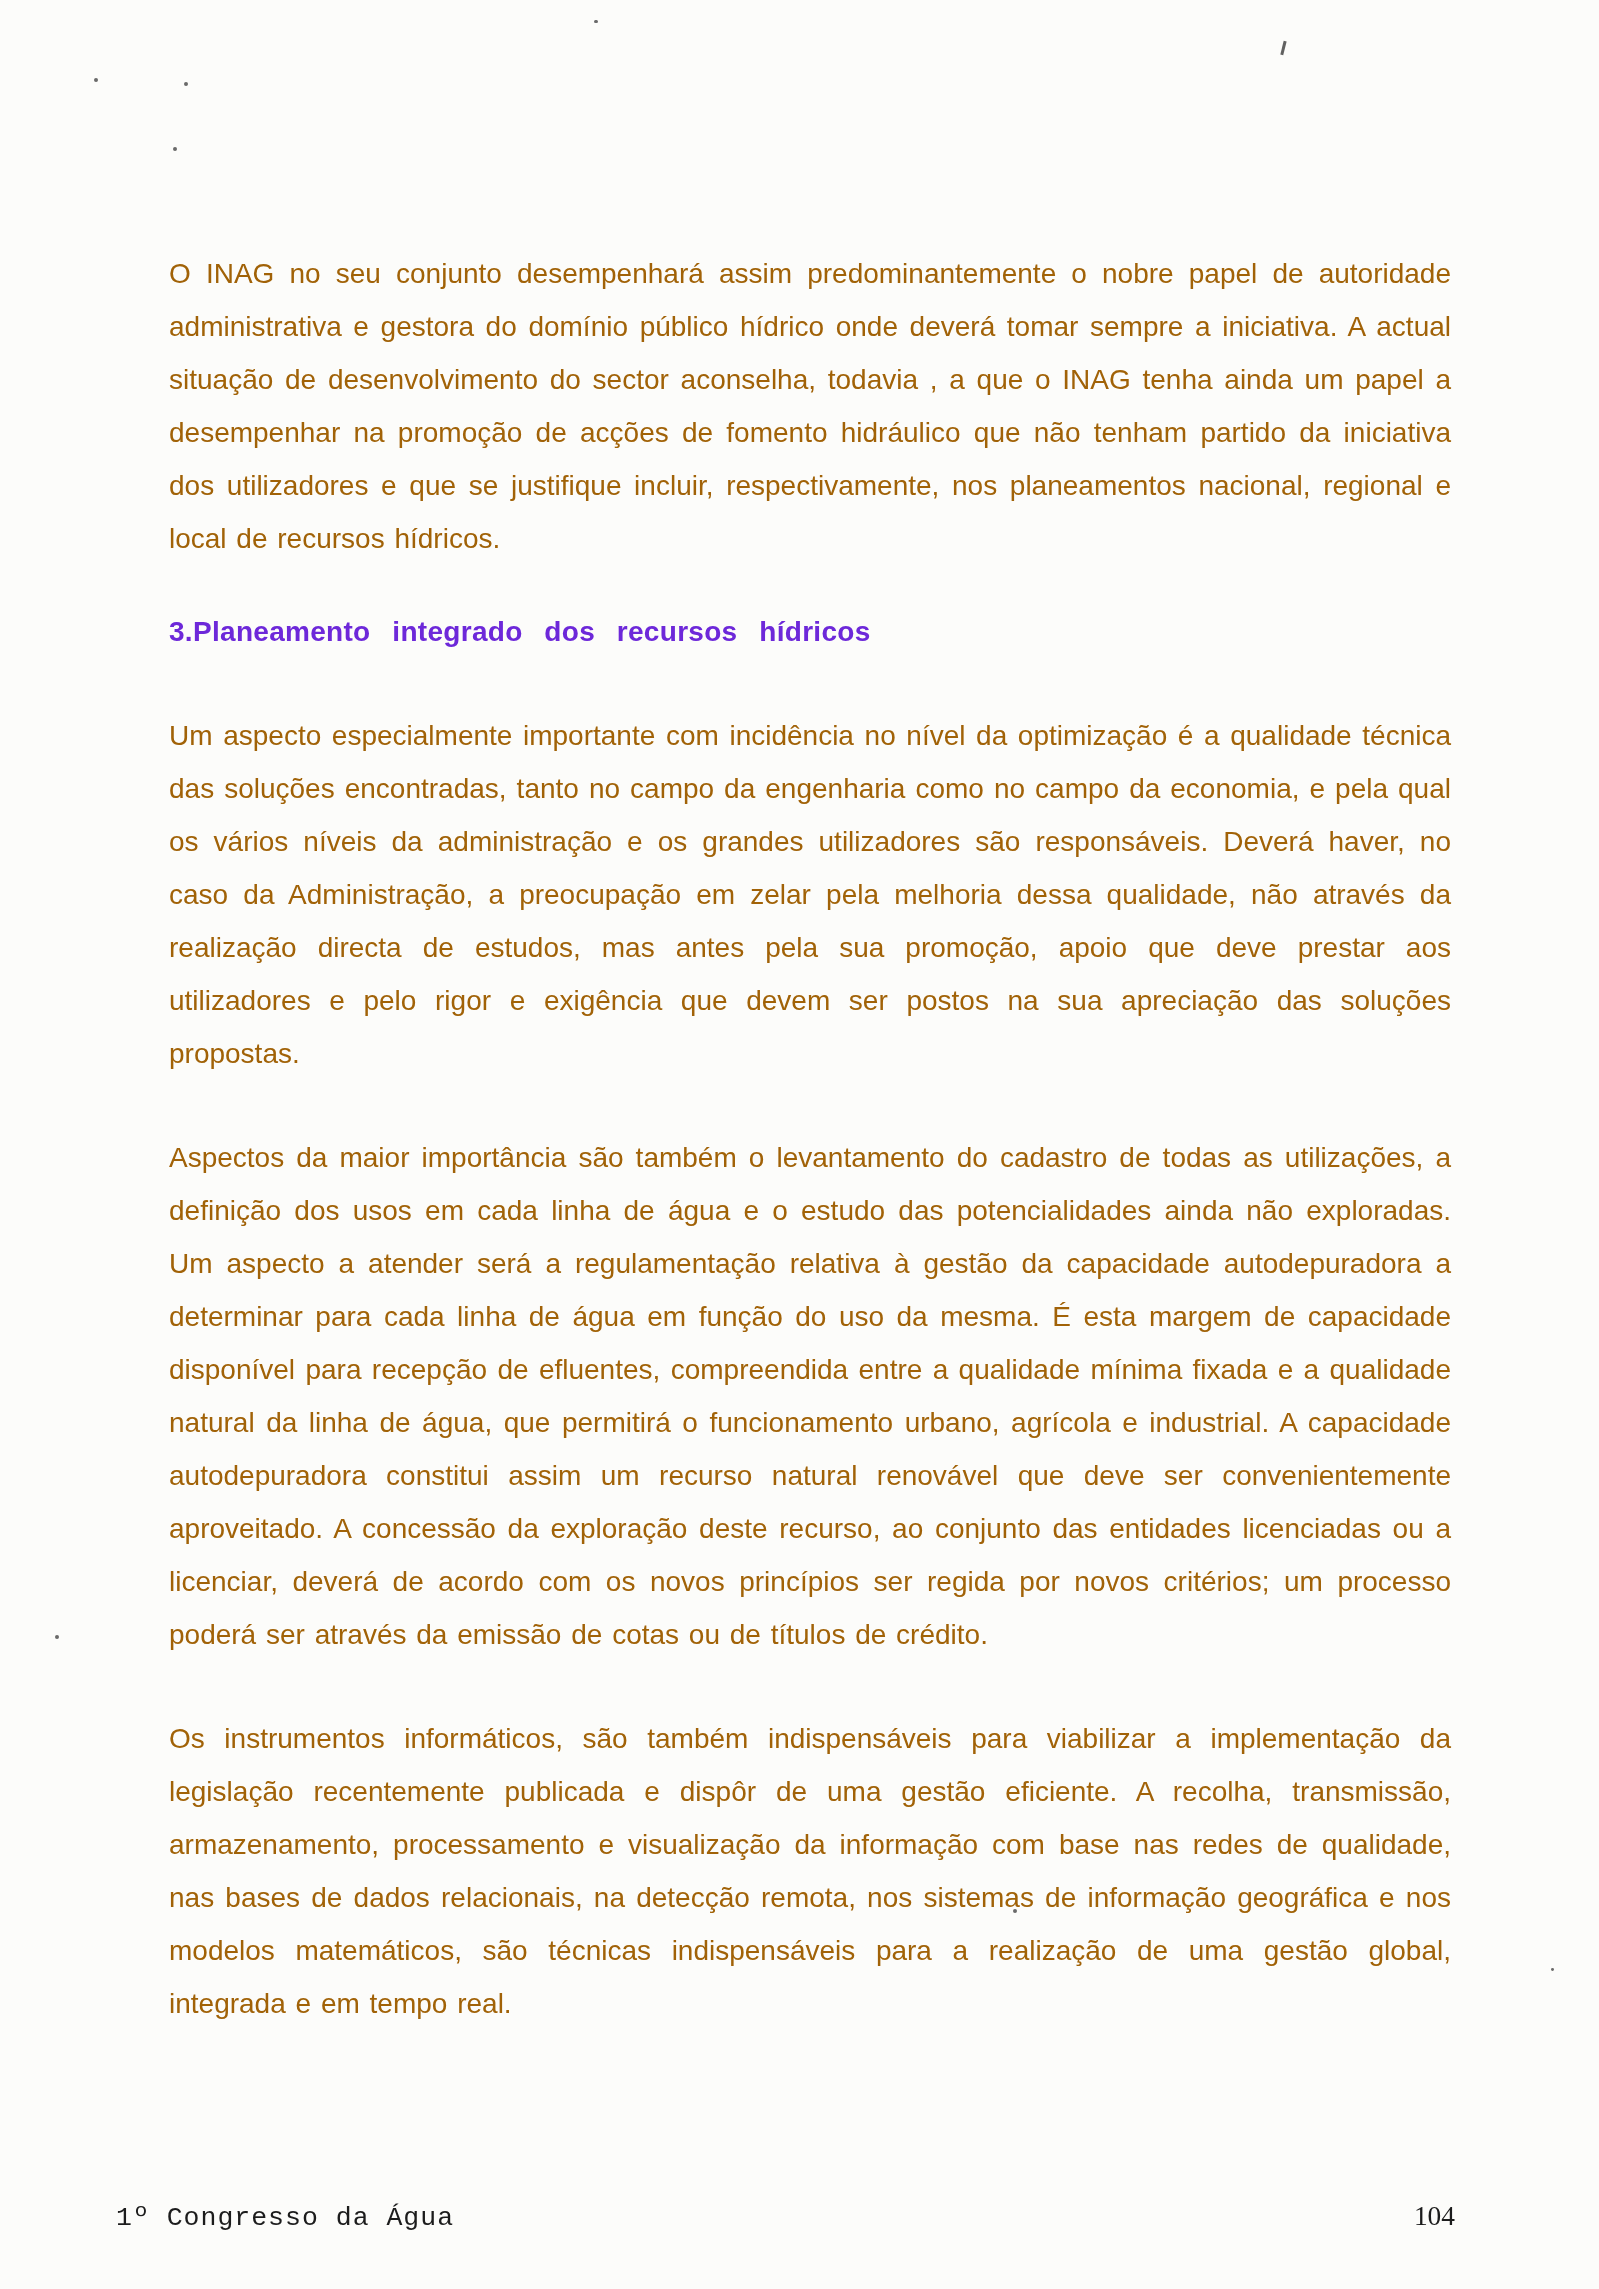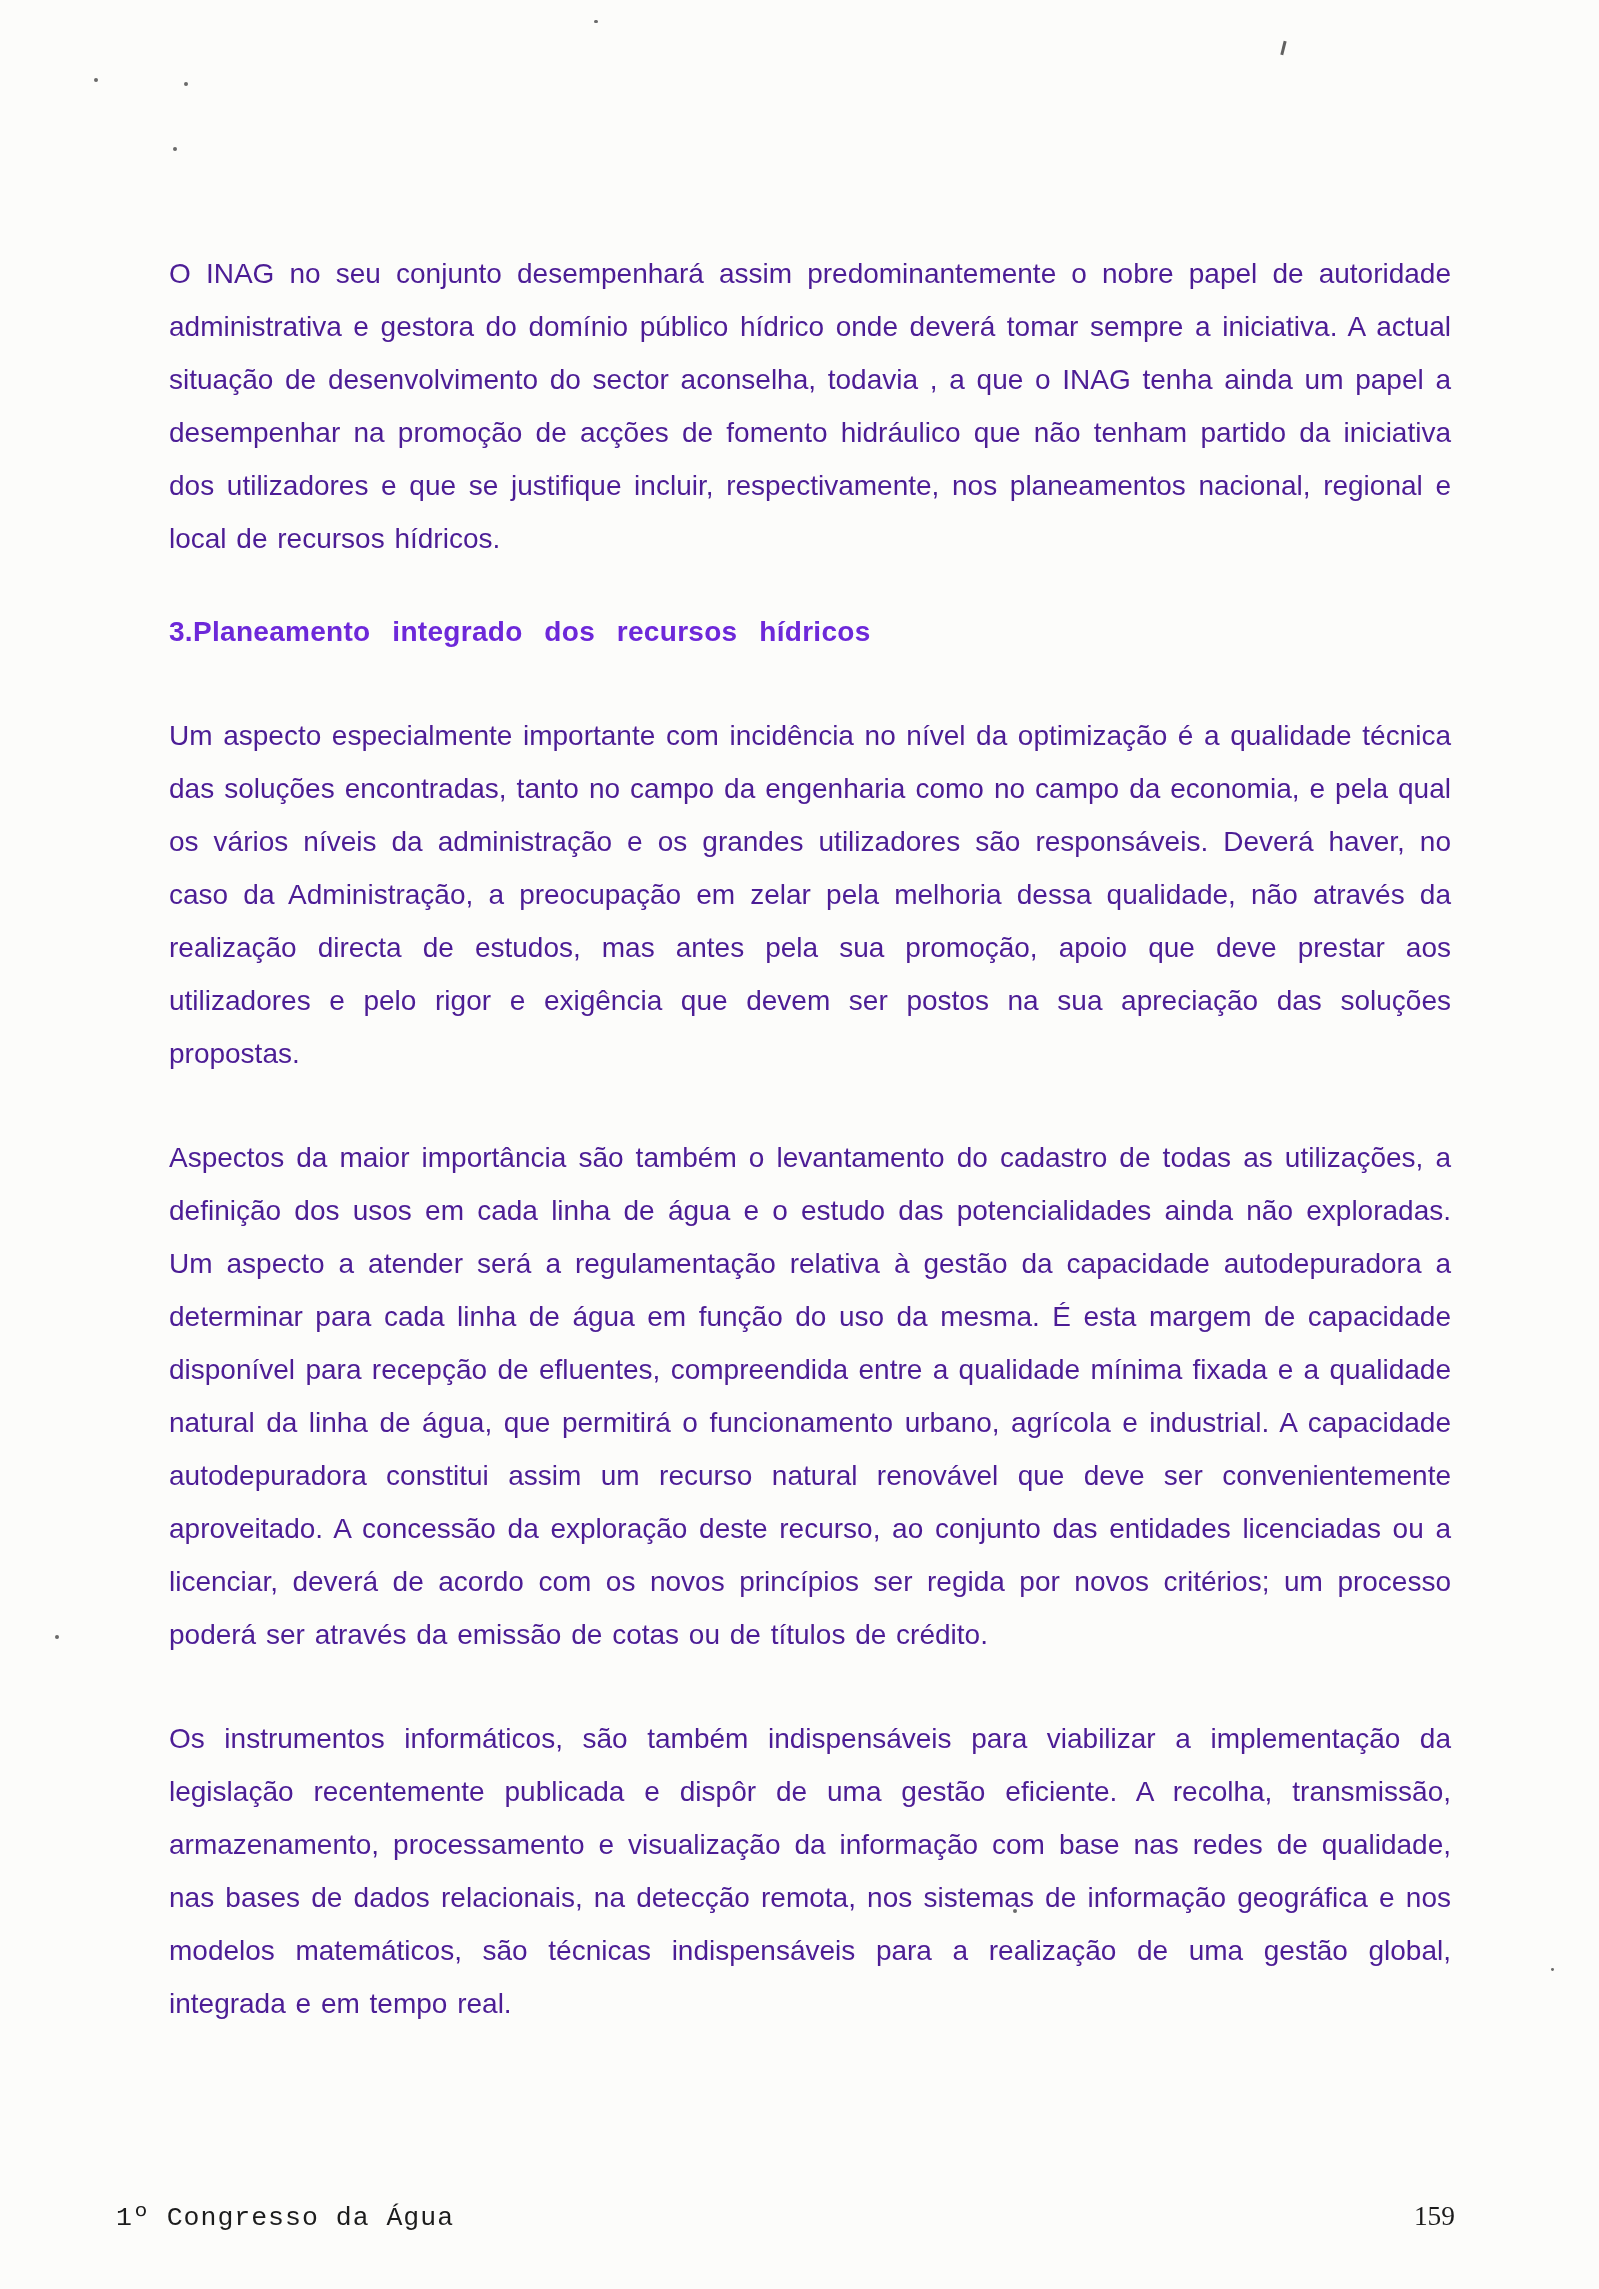--- a/index.html
+++ b/index.html
@@ -24,21 +24,21 @@
     position: absolute;
     top: 247px;
     left: 169px;
     right: 149px;
   }
   .para {
     font-family: "Liberation Sans", sans-serif;
     font-size: 28px;
     line-height: 53px;
     text-align: justify;
-    color: #4c1d95;
+    color: #a16207;
     margin: 0 0 51px 0;
     word-spacing: 2px;
   }
   .para.last {
     margin-bottom: 0;
   }
   .heading {
     font-family: "Liberation Sans", sans-serif;
     font-size: 28px;
     font-weight: bold;
@@ -115,17 +115,17 @@
     <p class="para">Um aspecto especialmente importante com incidência no nível da optimização é a qualidade técnica das soluções encontradas, tanto no campo da engenharia como no campo da economia, e pela qual os vários níveis da administração e os grandes utilizadores são responsáveis. Deverá haver, no caso da Administração, a preocupação em zelar pela melhoria dessa qualidade, não através da realização directa de estudos, mas antes pela sua promoção, apoio que deve prestar aos utilizadores e pelo rigor e exigência que devem ser postos na sua apreciação das soluções propostas.</p>
 
     <p class="para">Aspectos da maior importância são também o levantamento do cadastro  de todas as utilizações, a definição dos usos em cada linha de água e o estudo das potencialidades ainda não exploradas. Um aspecto a atender será a regulamentação relativa à gestão da capacidade autodepuradora  a determinar para  cada linha de água em função do uso da mesma.  É esta margem de capacidade disponível para recepção de efluentes, compreendida entre a qualidade mínima fixada e a qualidade natural da linha de água, que permitirá o funcionamento urbano, agrícola e industrial. A capacidade autodepuradora constitui assim um recurso natural renovável que deve ser convenientemente aproveitado. A concessão da exploração deste recurso,  ao conjunto das entidades licenciadas ou a licenciar, deverá de acordo com os novos princípios ser regida por novos critérios; um processo poderá ser através da emissão de cotas ou de títulos de crédito.</p>
 
     <p class="para last">Os instrumentos informáticos, são também indispensáveis para viabilizar a implementação da legislação recentemente publicada e dispôr de uma gestão eficiente. A recolha, transmissão, armazenamento, processamento e visualização da informação com base nas redes de qualidade, nas bases de dados relacionais,  na detecção remota,  nos sistemas de informação geográfica e nos modelos matemáticos, são técnicas indispensáveis para a realização de uma gestão global, integrada e em tempo real.</p>
 
   </div>
 
   <div class="footer">
     <span class="left">1º Congresso da Água</span>
-    <span class="right">159</span>
+    <span class="right">104</span>
   </div>
 
 </div>
 
 
 </body></html>

